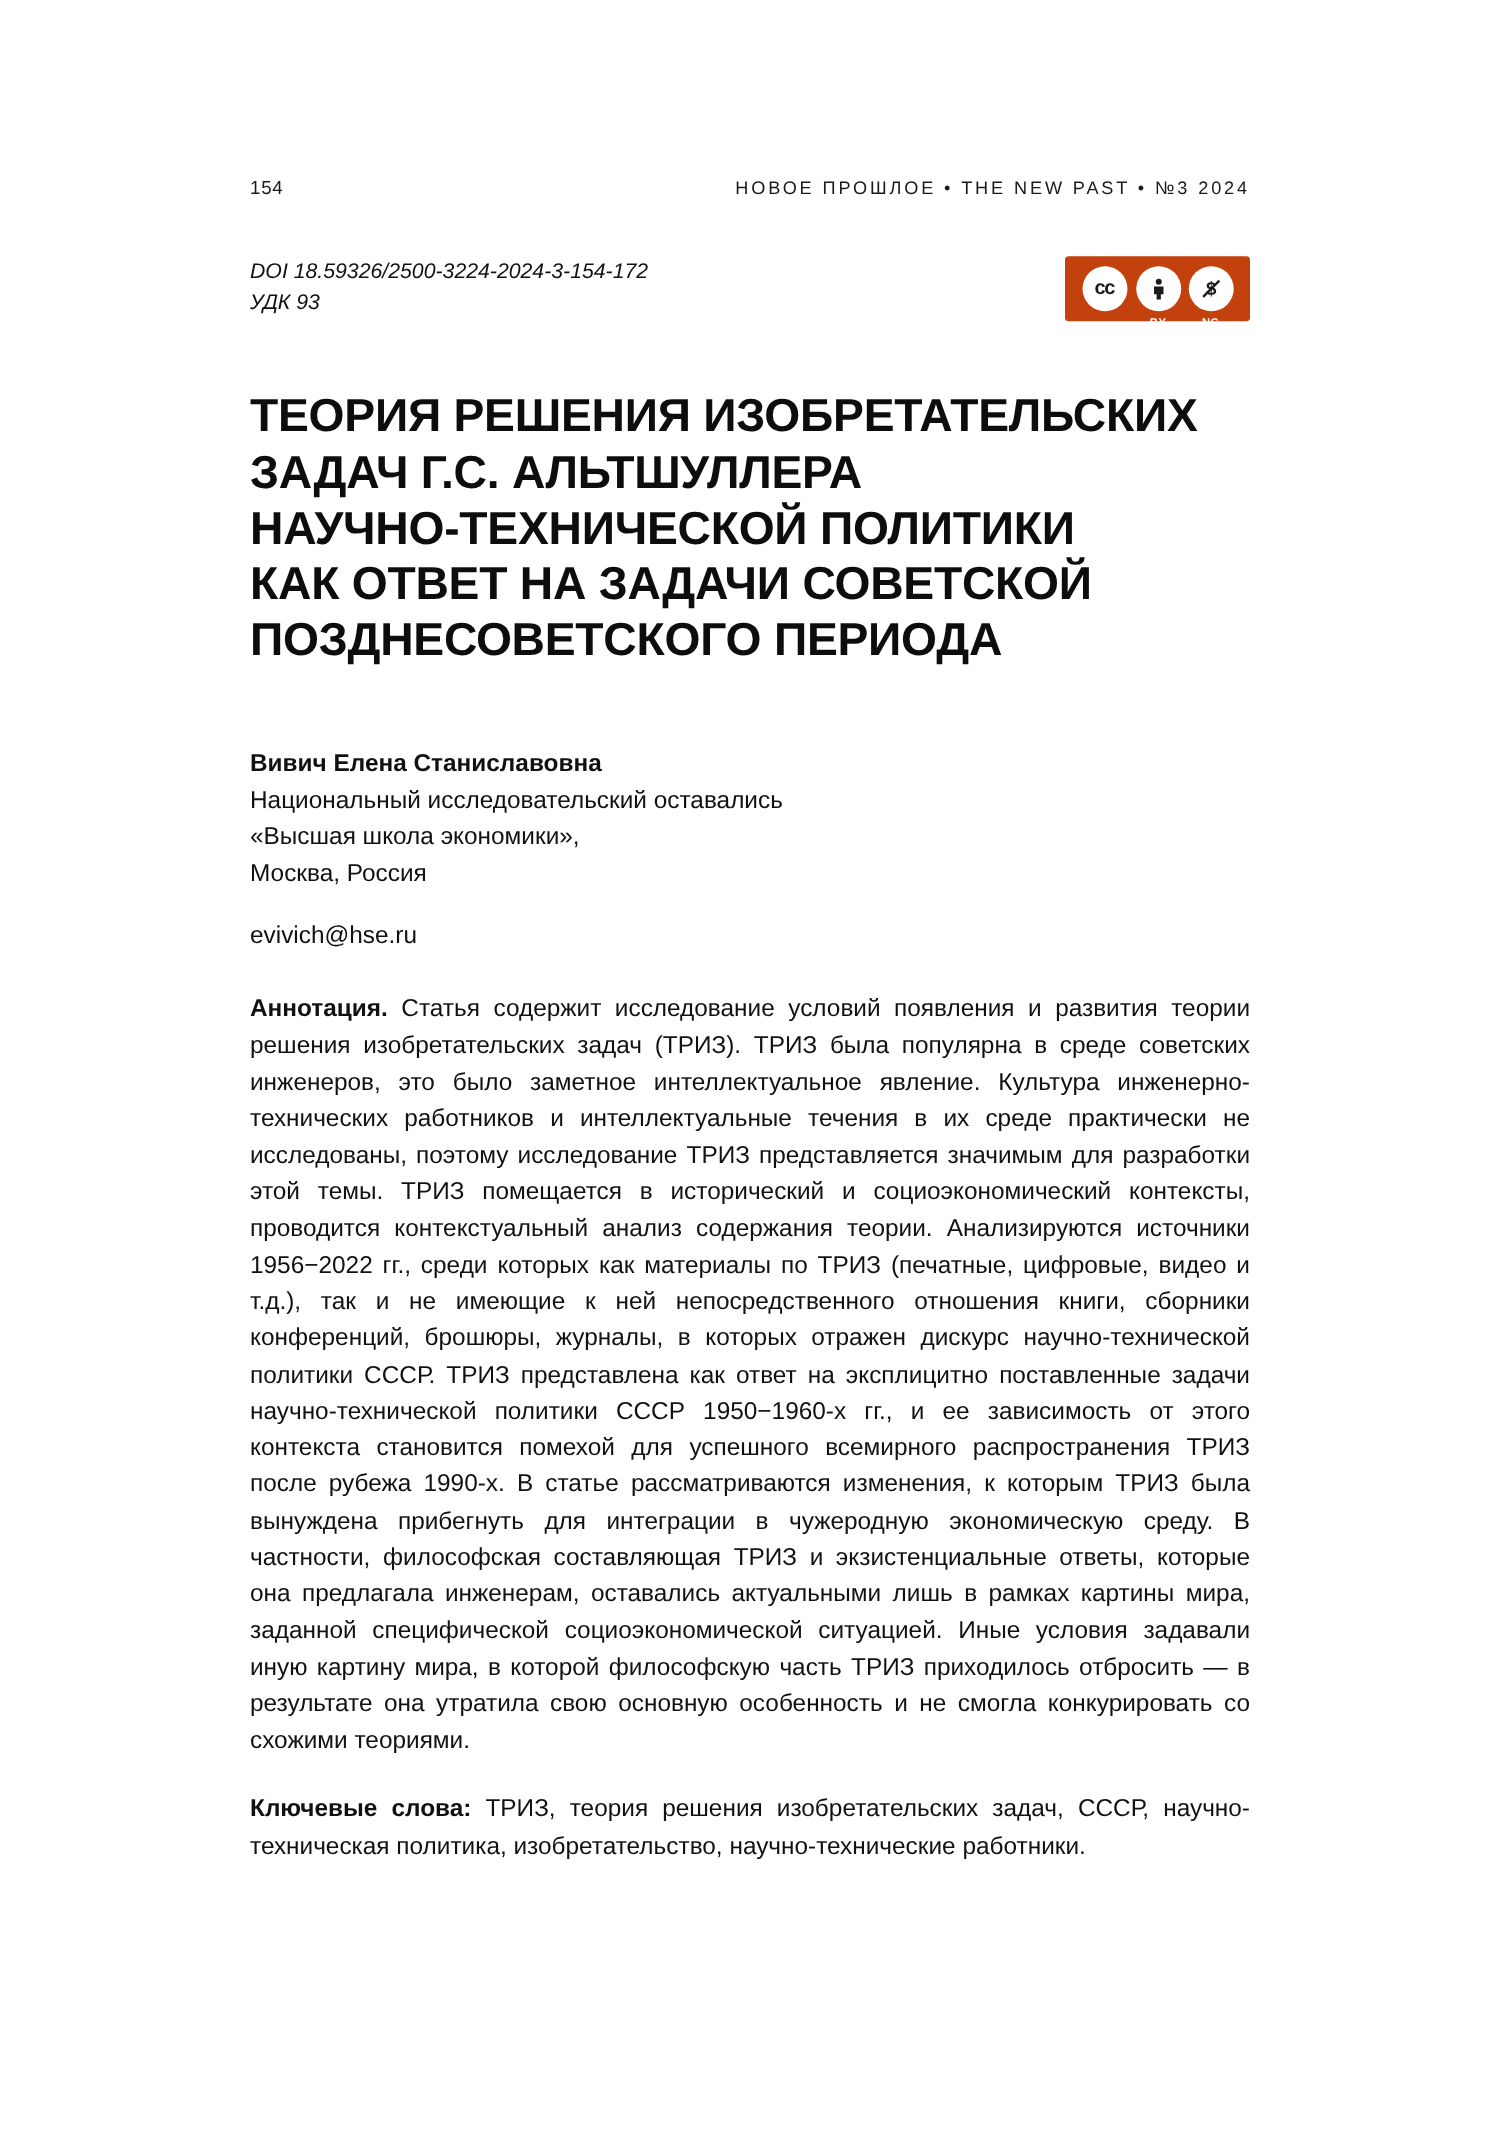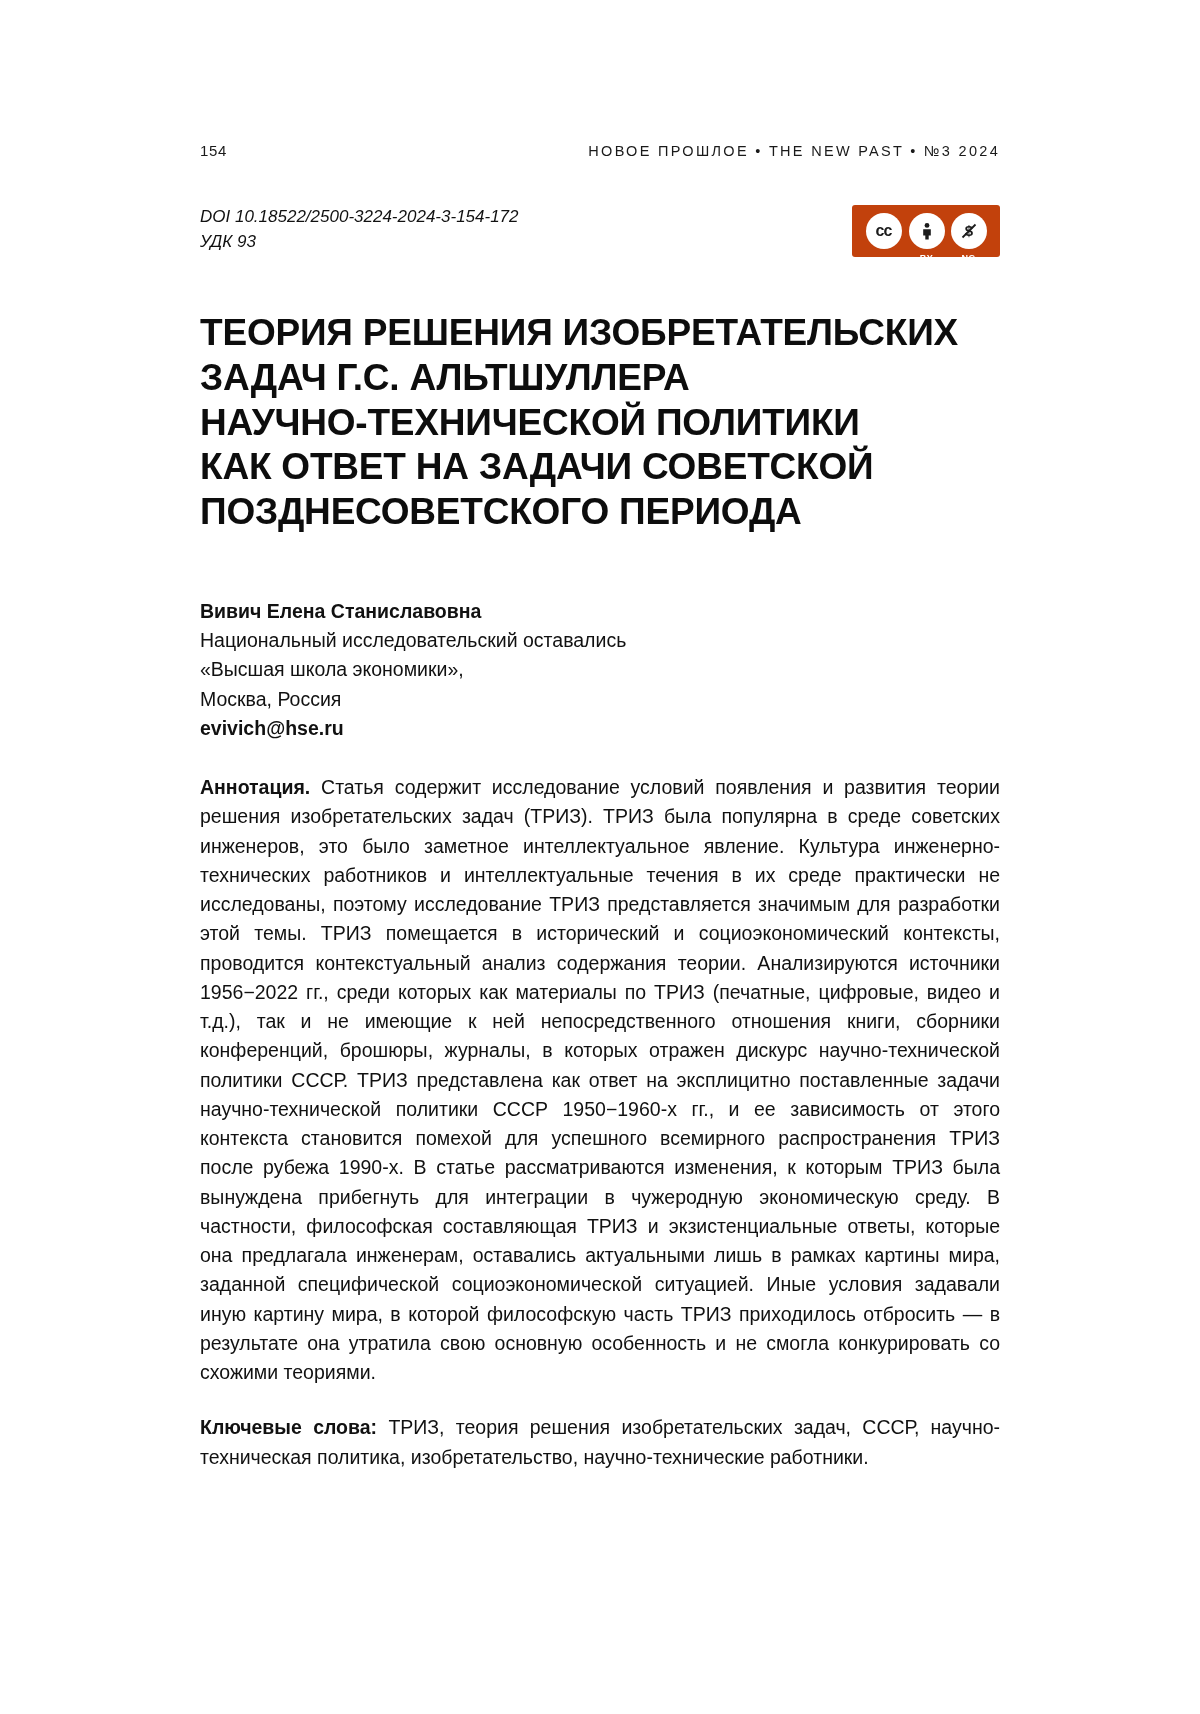--- a/index.html
+++ b/index.html
@@ -116,21 +116,21 @@
 
   
   .author-block {
     margin-top: 62px;
     font-size: 19.5px;
     line-height: 1.5;
     color: #111;
   }
   .author-name { font-weight: 700; }
   .author-line { font-weight: 400; }
-  .author-email { font-weight: 700; }
+  .author-email { font-weight: 400; margin-top: 20px; }
 
   
   .abstract {
     margin-top: 30px;
     font-size: 19.5px;
     line-height: 1.5;
     text-align: justify;
     color: #111;
     hyphens: auto;
   }
@@ -151,21 +151,21 @@
 <div class="page">
   <div class="content">
 
     <div class="runhead">
       <span class="folio">154</span>
       <span class="journal">НОВОЕ ПРОШЛОЕ • THE NEW PAST • №3 2024</span>
     </div>
 
     <div class="idblock">
       <div class="ids">
-        <div>DOI 10.18522/2500-3224-2024-3-154-172</div>
+        <div>DOI 18.59326/2500-3224-2024-3-154-172</div>
         <div>УДК 93</div>
       </div>
 
       <div class="cc-badge">
         <div class="cc-circle cc-main">
           <span>cc</span>
         </div>
         <div class="cc-group">
           <div class="cc-circle">
             <svg width="16" height="18" viewBox="0 0 16 18" aria-hidden="true">

